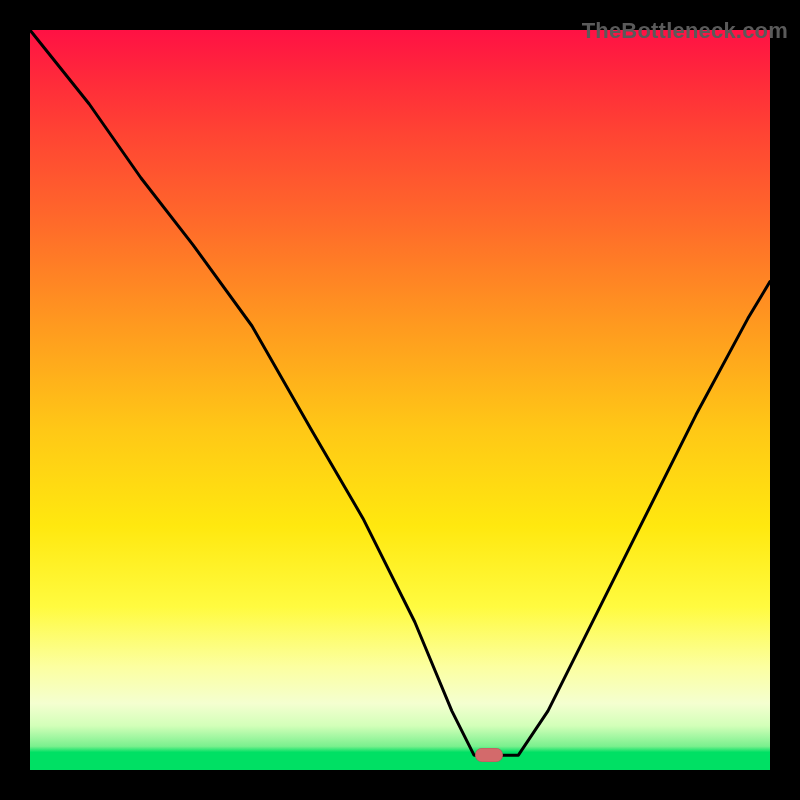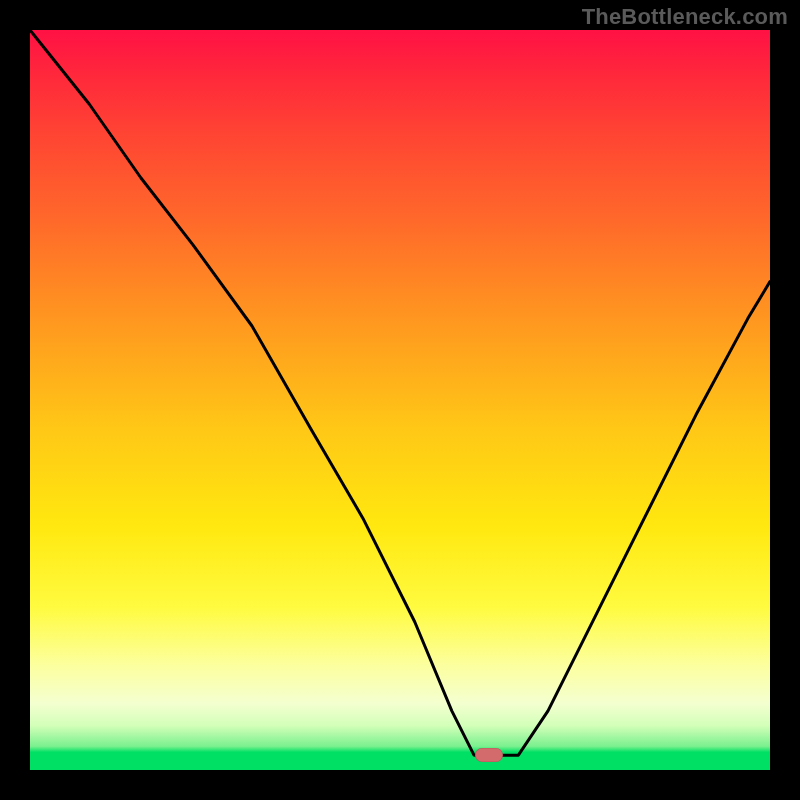--- a/index.html
+++ b/index.html
@@ -12,21 +12,21 @@
     font-family: Arial, Helvetica, sans-serif;
   }
   .frame {
     position: relative;
     width: 800px;
     height: 800px;
     background: #000;
   }
   .watermark {
     position: absolute;
-    top: 4px;
+    top: 18px;
     right: 12px;
     color: #5a5a5a;
     font-size: 22px;
     font-weight: 600;
     letter-spacing: 0.2px;
     z-index: 10;
   }
   .plot-area {
     position: absolute;
     left: 30px;

